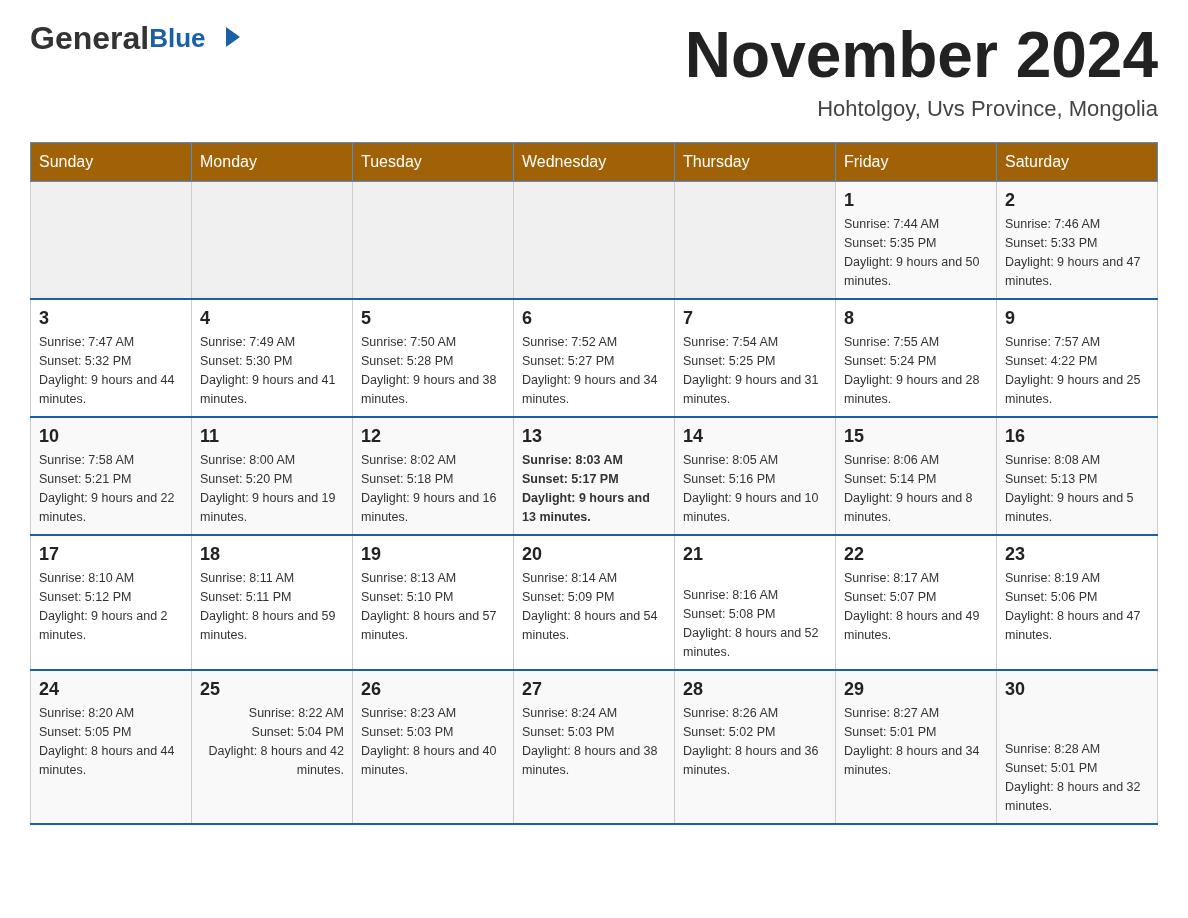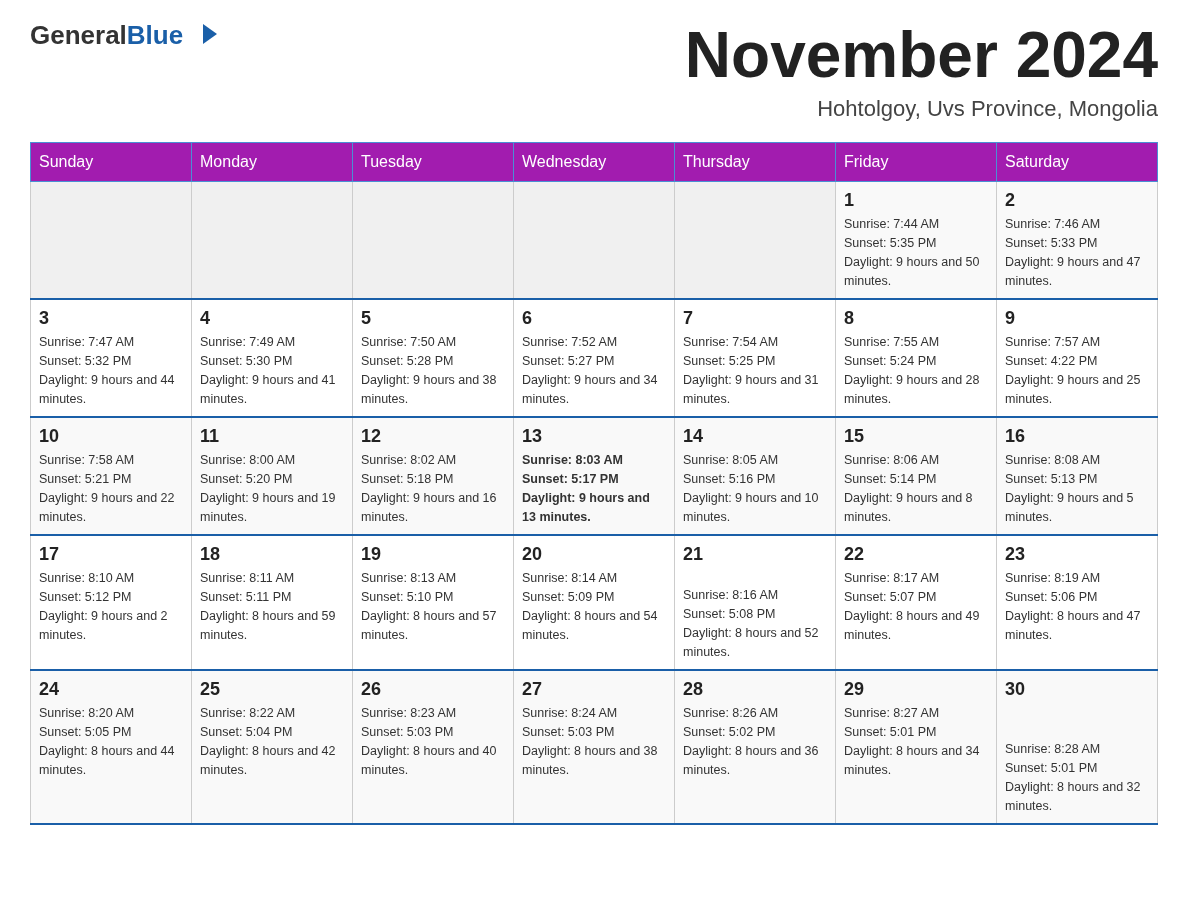--- a/index.html
+++ b/index.html
@@ -20,21 +20,21 @@
       display: flex;
       flex-direction: column;
       align-items: flex-start;
     }
     .logo-text {
       display: flex;
       align-items: center;
       gap: 0px;
     }
     .logo-general {
-      font-size: 26px;
+      font-size: 32px;
       font-weight: bold;
       color: #333;
     }
     .logo-blue-container {
       display: flex;
       align-items: center;
       gap: 16px;
     }
     .logo-blue {
       font-size: 26px;
@@ -63,21 +63,21 @@
       font-size: 22px;
       color: #444;
       margin-top: 6px;
     }
     table {
       width: 100%;
       border-collapse: collapse;
       table-layout: fixed;
     }
     thead tr {
-      background-color: #a21caf;
+      background-color: #a16207;
     }
     thead th {
       color: #fff;
       font-size: 16px;
       font-weight: normal;
       padding: 10px 8px;
       text-align: left;
       border: 1px solid #4a8fd4;
     }
     tbody tr {
@@ -300,21 +300,21 @@
       </tr>
       <tr>
         <td>
           <span class="day-number">24</span>
           <div class="day-info" style="white-space: pre-line;">Sunrise: 8:20 AM
 Sunset: 5:05 PM
 Daylight: 8 hours and 44 minutes.</div>
         </td>
         <td>
           <span class="day-number">25</span>
-          <div class="day-info" style="white-space: pre-line;">Sunrise: 8:22 AM
+          <div class="day-info" style="white-space: pre-line; text-align: right;">Sunrise: 8:22 AM
 Sunset: 5:04 PM
 Daylight: 8 hours and 42 minutes.</div>
         </td>
         <td>
           <span class="day-number">26</span>
           <div class="day-info" style="white-space: pre-line;">Sunrise: 8:23 AM
 Sunset: 5:03 PM
 Daylight: 8 hours and 40 minutes.</div>
         </td>
         <td>

